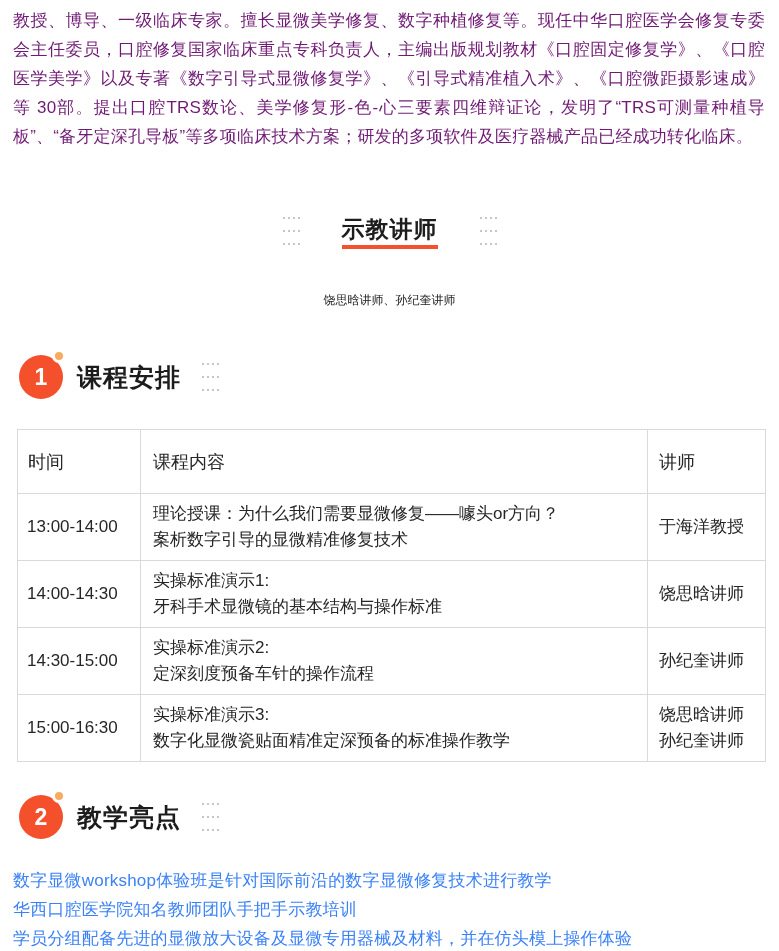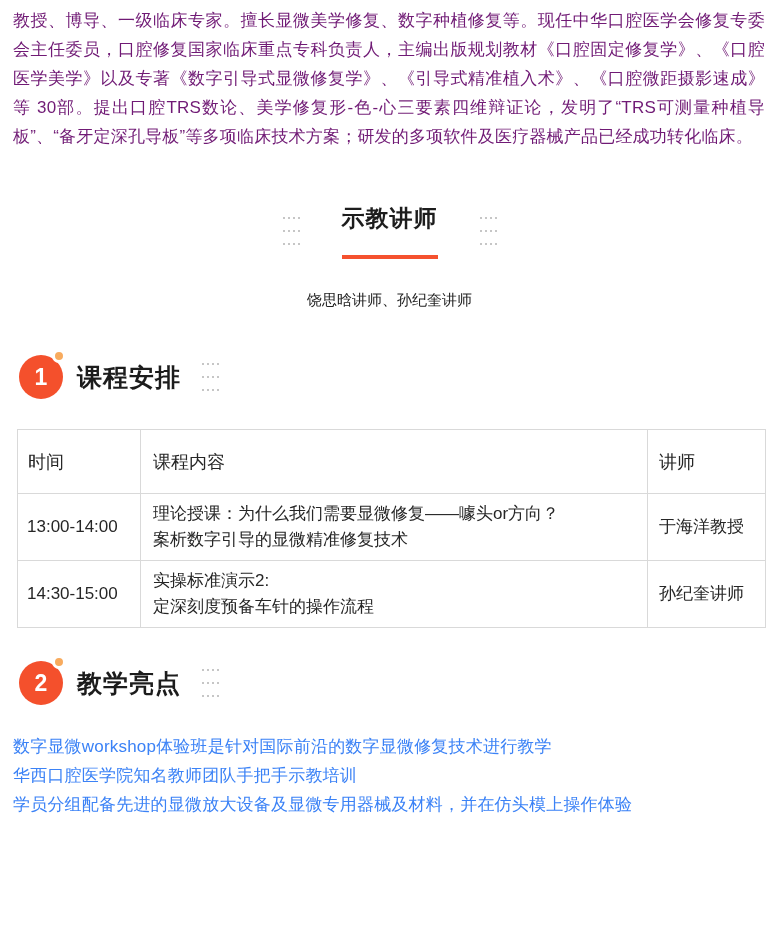--- a/index.html
+++ b/index.html
@@ -40,28 +40,28 @@
     justify-content: center;
     gap: 37px;
     margin-top: 57px;
     height: 46px;
   }
   .underlined-title {
     font-size: 23px;
     font-weight: 700;
     color: #1d1d1d;
     margin: 5px;
-    padding-bottom: 21px;
+    padding-bottom: 0;
     border-bottom: 4px solid #f5512e;
     letter-spacing: 1px;
   }
 
   .lecturers {
     text-align: center;
-    font-size: 15px;
+    font-size: 12px;
     line-height: 20px;
     color: #222222;
     margin: 36px 0 0 0;
   }
 
   
   .numbered-heading {
     display: flex;
     align-items: center;
     margin-left: 19px;
@@ -220,28 +220,50 @@
       <td class="t-content">
         <div>理论授课：为什么我们需要显微修复——噱头or方向？</div>
         <div>案析数字引导的显微精准修复技术</div>
       </td>
       <td class="t-lect">
         <div>于海洋教授</div>
         <div></div>
       </td>
     </tr>
     <tr>
+      <td class="t-time">14:00-14:30</td>
+      <td class="t-content">
+        <div>实操标准演示1:</div>
+        <div>牙科手术显微镜的基本结构与操作标准</div>
+      </td>
+      <td class="t-lect">
+        <div>饶思晗讲师</div>
+        <div></div>
+      </td>
+    </tr>
+    <tr>
       <td class="t-time">14:30-15:00</td>
       <td class="t-content">
         <div>实操标准演示2:</div>
         <div>定深刻度预备车针的操作流程</div>
       </td>
       <td class="t-lect">
         <div>孙纪奎讲师</div>
         <div></div>
+      </td>
+    </tr>
+    <tr>
+      <td class="t-time">15:00-16:30</td>
+      <td class="t-content">
+        <div>实操标准演示3:</div>
+        <div>数字化显微瓷贴面精准定深预备的标准操作教学</div>
+      </td>
+      <td class="t-lect">
+        <div>饶思晗讲师</div>
+        <div>孙纪奎讲师</div>
       </td>
     </tr>
   </tbody>
 </table>
 
 <div class="numbered-heading second">
   <span class="badge">
     <span class="badge-num">2</span>
     <span class="badge-dot"></span>
   </span>

